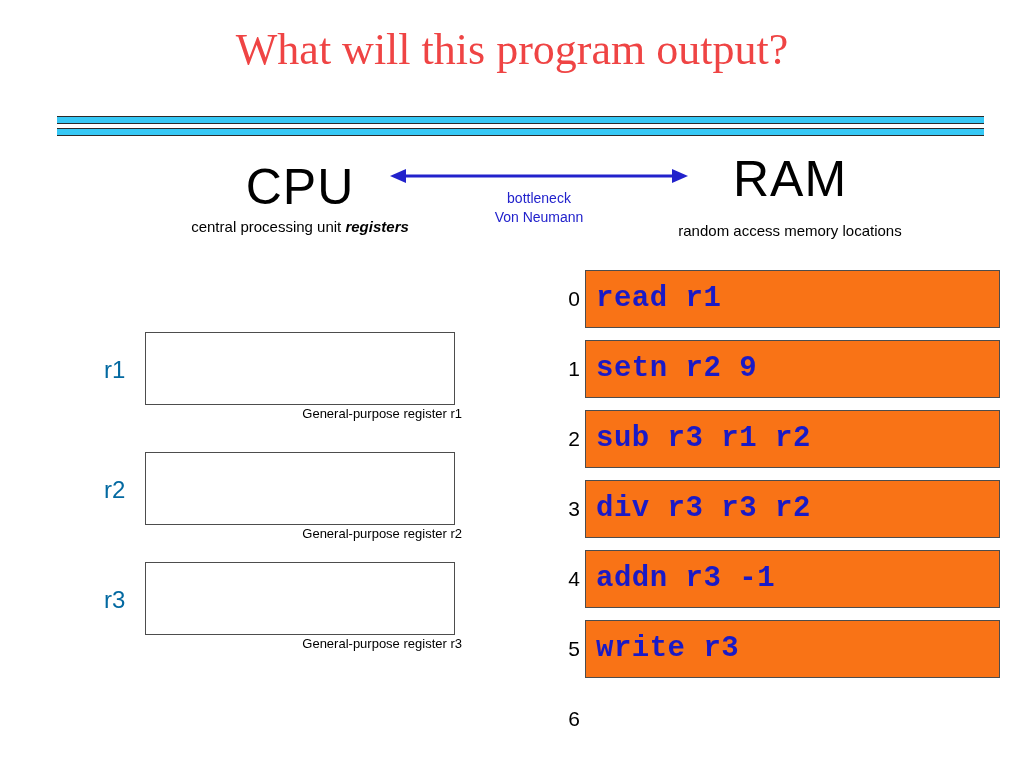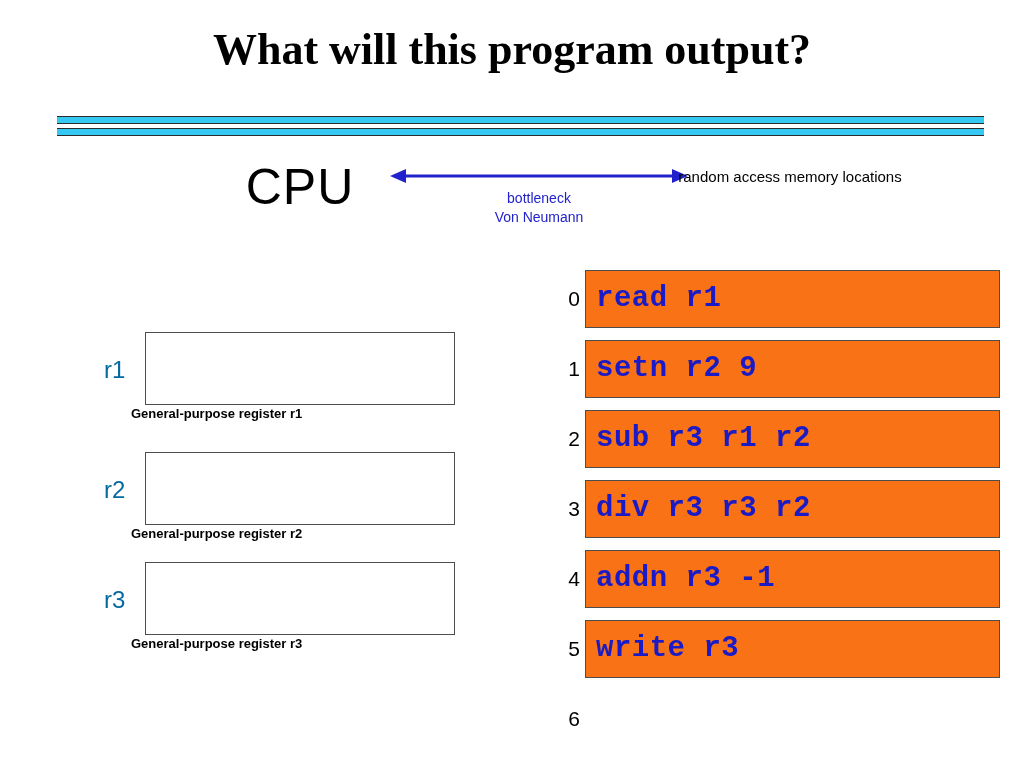--- a/index.html
+++ b/index.html
@@ -19,23 +19,23 @@
 
   
   #slide-title {
     position: absolute;
     left: 0;
     top: 26px;
     width: 1024px;
     text-align: center;
     font-family: "Liberation Serif", serif;
     font-size: 44px;
-    font-weight: bold;
+    font-weight: normal;
     letter-spacing: 0px;
-    color: #000000;
+    color: #ef4444;
     line-height: 1.1;
   }
 
   
   #title-rule {
     position: absolute;
     left: 57px;
     top: 116px;
     width: 927px;
     height: 22px;
@@ -141,26 +141,26 @@
     left: 45px;
     top: 0;
     width: 310px;
     height: 73px;
     border: 1px solid #4d4d4d;
     background: #ffffff;
     box-sizing: border-box;
   }
   .register-caption {
     position: absolute;
-    left: 31px;
+    left: 52px;
     top: 74px;
     width: 310px;
-    text-align: left;
+    text-align: right;
     font-size: 13px;
-    font-weight: bold;
+    font-weight: normal;
     line-height: 16px;
   }
 
   
   #ram-cells {
     position: absolute;
     left: 548px;
     top: 270px;
     width: 456px;
   }
@@ -206,35 +206,37 @@
 
 <div id="slide-title">What will this program output?</div>
 
 <div id="title-rule">
   <div class="bar top"></div>
   <div class="bar bottom"></div>
 </div>
 
 <div id="cpu-heading">
   <div class="big">CPU</div>
+  <div class="sub"><span>central processing unit </span><span class="emph">registers</span></div>
 </div>
 
 <div id="bottleneck">
   <svg width="302" height="22" viewBox="0 0 302 22">
     <line x1="14" y1="11" x2="288" y2="11" stroke="#2222cc" stroke-width="3"></line>
     <polygon points="2,11 18,4 18,18" fill="#2222cc"></polygon>
     <polygon points="300,11 284,4 284,18" fill="#2222cc"></polygon>
   </svg>
   <div class="label">
     <div>bottleneck</div>
     <div>Von Neumann</div>
   </div>
 </div>
 
 <div id="ram-heading">
+  <div class="big">RAM</div>
   <div class="sub">random access memory locations</div>
 </div>
 
 <div class="register-group" style="top:332px;">
   <div class="register-row">
     <div class="register-tag">r1</div>
     <div class="register-box"></div>
     <div class="register-caption">General-purpose register r1</div>
   </div>
 </div>

